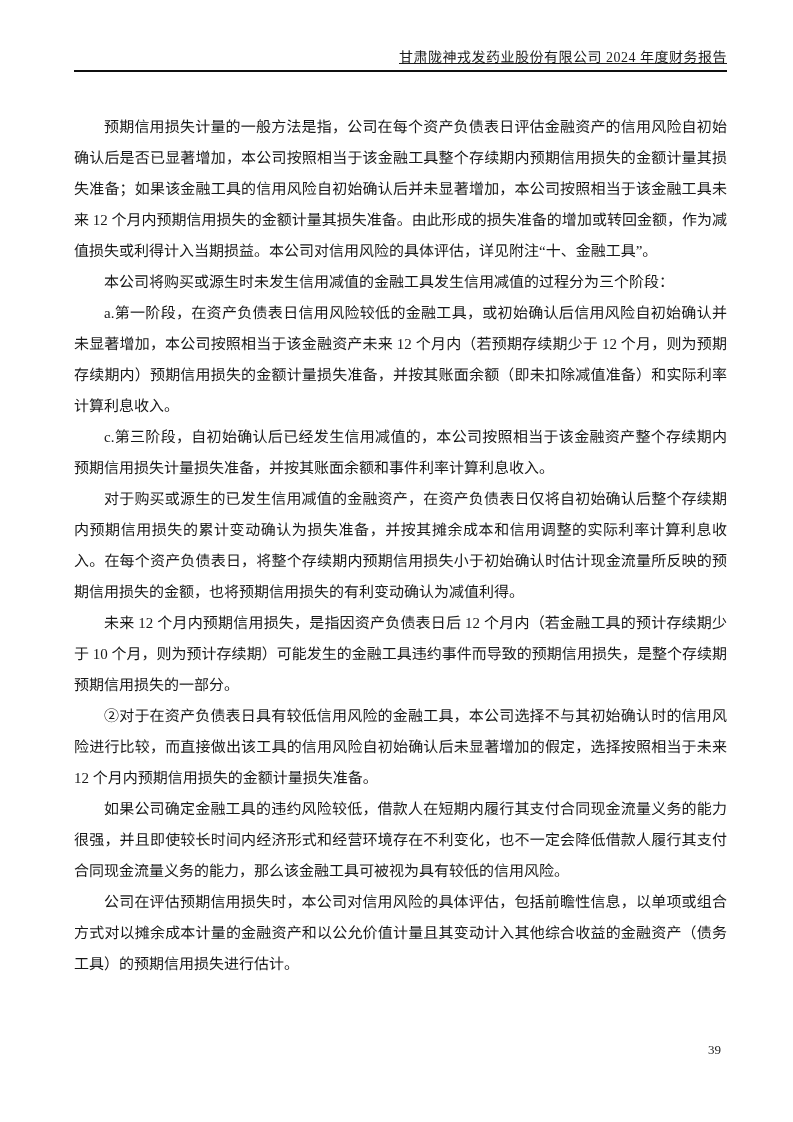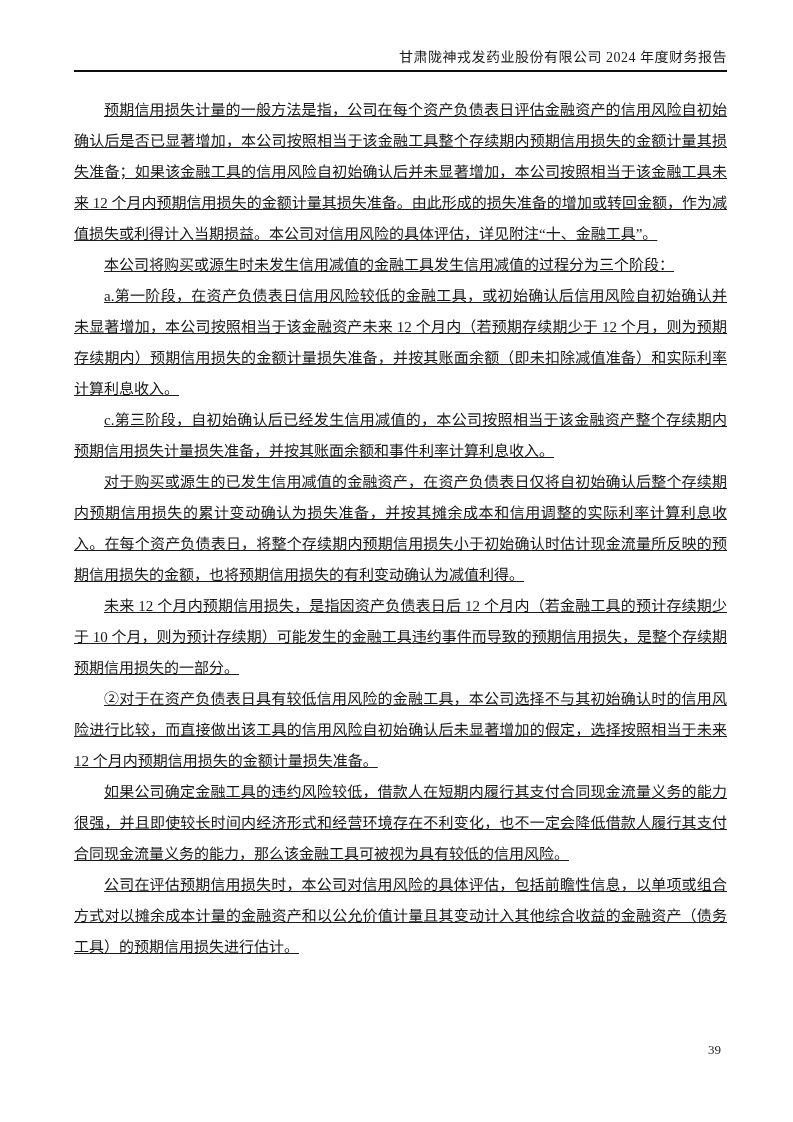--- a/index.html
+++ b/index.html
@@ -21,30 +21,30 @@
     height: 1122px;
     padding: 46px 66px 0 74px;
     position: relative;
   }
   .page-header {
     text-align: right;
     font-size: 14px;
     letter-spacing: 0.5px;
     padding-bottom: 4px;
     color: #1a1a1a;
+    text-decoration: underline;
   }
   .header-rule {
     height: 0;
     border: none;
     border-top: 2px solid #0f0f0f;
     margin: 0 0 0 0;
   }
   .doc-body {
-    margin-top: 23px;
-    text-decoration: underline;
+    margin-top: 40px;
   }
   .doc-body p {
     margin: 0;
     padding: 0;
     font-size: 15px;
     line-height: 31px;
     text-align: justify;
     text-indent: 2em;
     color: #181818;
     word-break: break-all;

